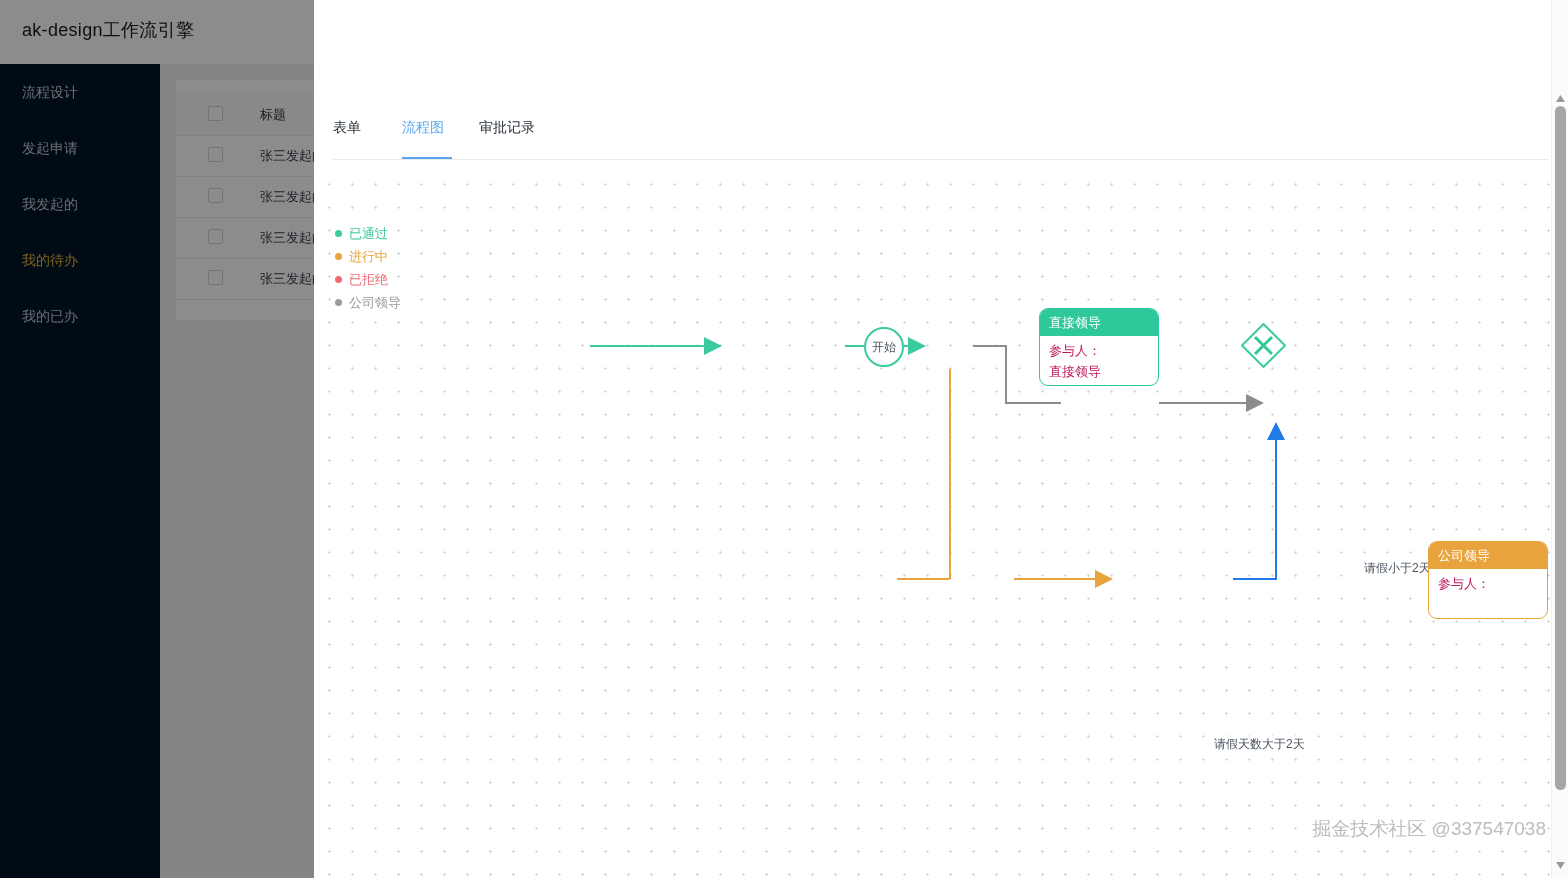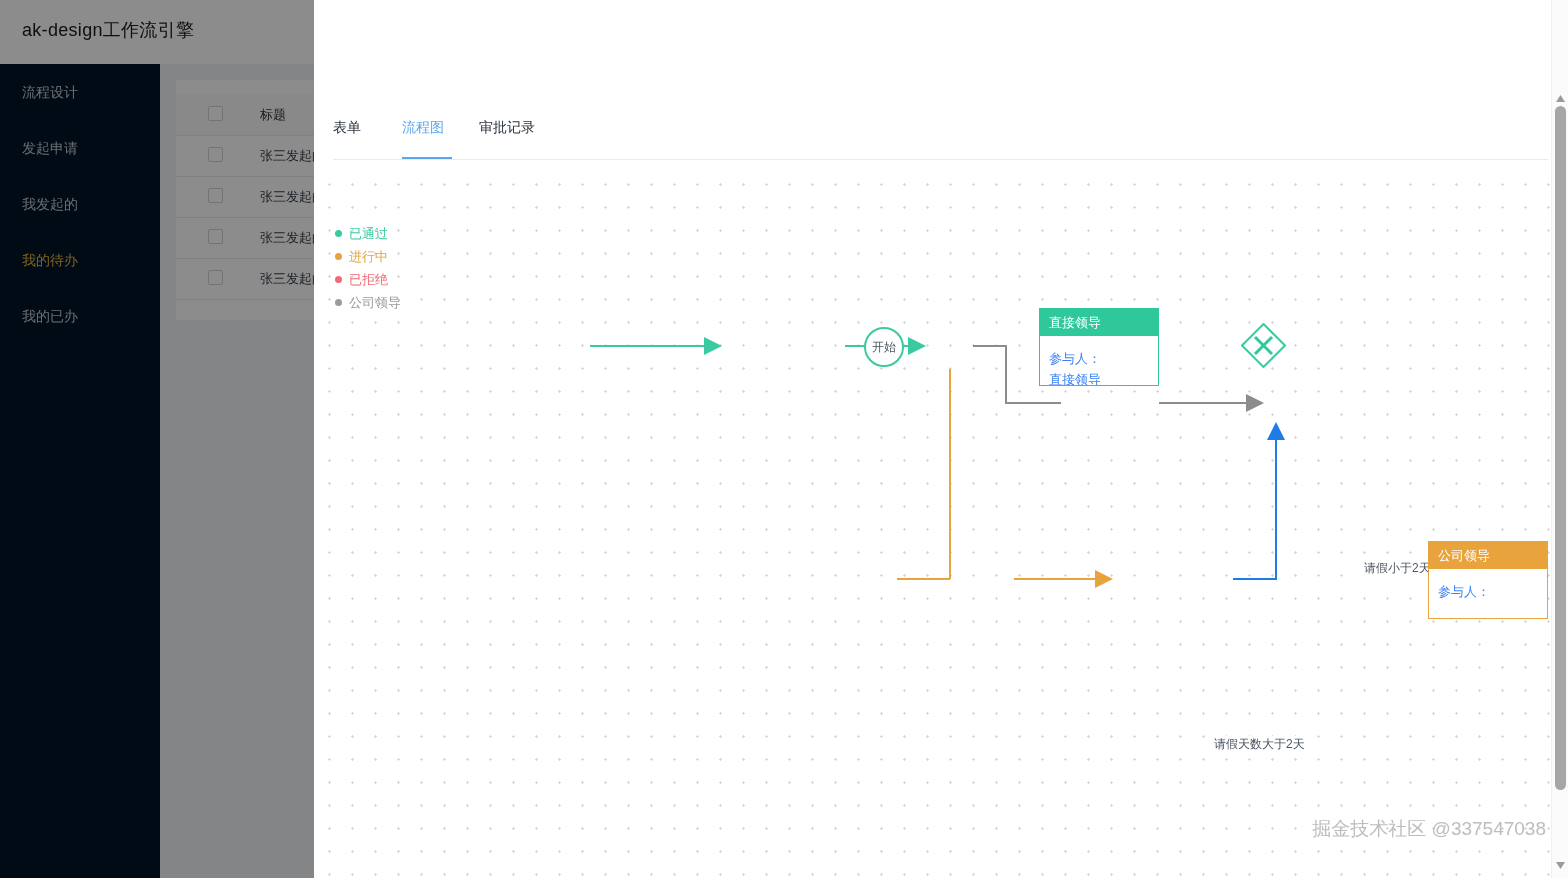--- a/index.html
+++ b/index.html
@@ -66,23 +66,23 @@
   .lg-label{position:absolute;left:14px;top:0;white-space:nowrap;}
 
   
   #diagram{position:absolute;left:0;top:0;width:1254px;height:712px;}
   #edges{position:absolute;left:0;top:0;}
 
   .node{position:absolute;}
   .n-start{width:40px;height:40px;border-radius:50%;border:2px solid #3bc9a0;
     box-sizing:border-box;background:#fff;color:#4b5560;font-size:12px;
     display:flex;align-items:center;justify-content:center;}
-  .n-task{width:120px;height:78px;border-radius:0;box-sizing:border-box;background:#fff;overflow:hidden;}
+  .n-task{width:120px;height:78px;border-radius:9px;box-sizing:border-box;background:#fff;overflow:hidden;}
   .n-task .nt-head{height:27px;line-height:27px;padding-left:9px;font-size:13px;color:#ffffff;}
-  .n-task .nt-body{padding:12px 0 0 9px;font-size:13px;color:#3b82f6;line-height:21px;}
+  .n-task .nt-body{padding:4px 0 0 9px;font-size:13px;color:#be185d;line-height:21px;}
   .n-gateway{width:45px;height:45px;}
 
   #watermark{position:absolute;right:22px;bottom:36px;font-size:19px;color:#bdbdbd;white-space:nowrap;margin-left:8px;}
 
   
   #scrollbar{position:absolute;right:0;top:0;width:17px;height:878px;background:#fbfbfb;border-left:1px solid #f0f0f0;box-sizing:border-box;}
   #sb-up,#sb-down{position:absolute;left:3px;width:11px;height:11px;cursor:pointer;}
   #sb-up{top:90px;}
   #sb-down{bottom:10px;}
   #sb-thumb{position:absolute;left:3px;top:106px;width:11px;height:684px;background:#a6a6a6;border-radius:6px;cursor:pointer;}

